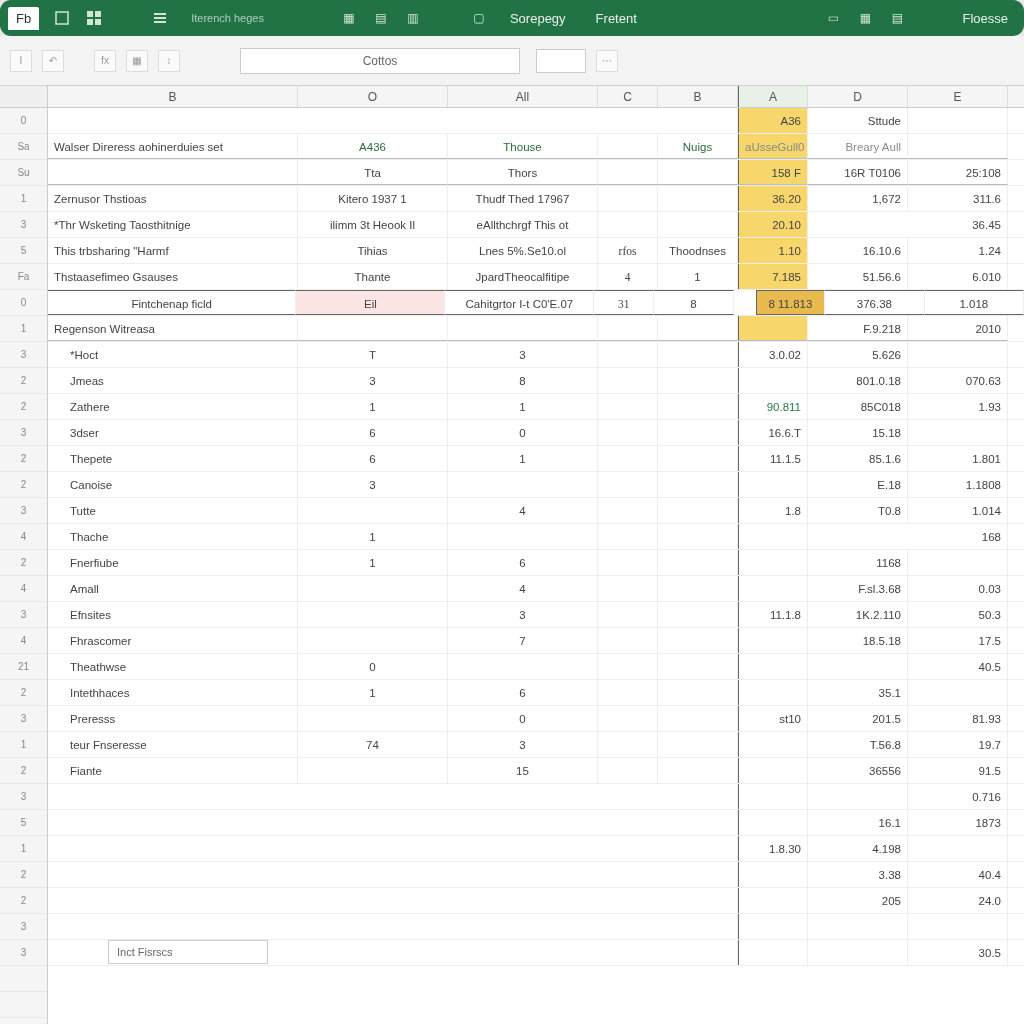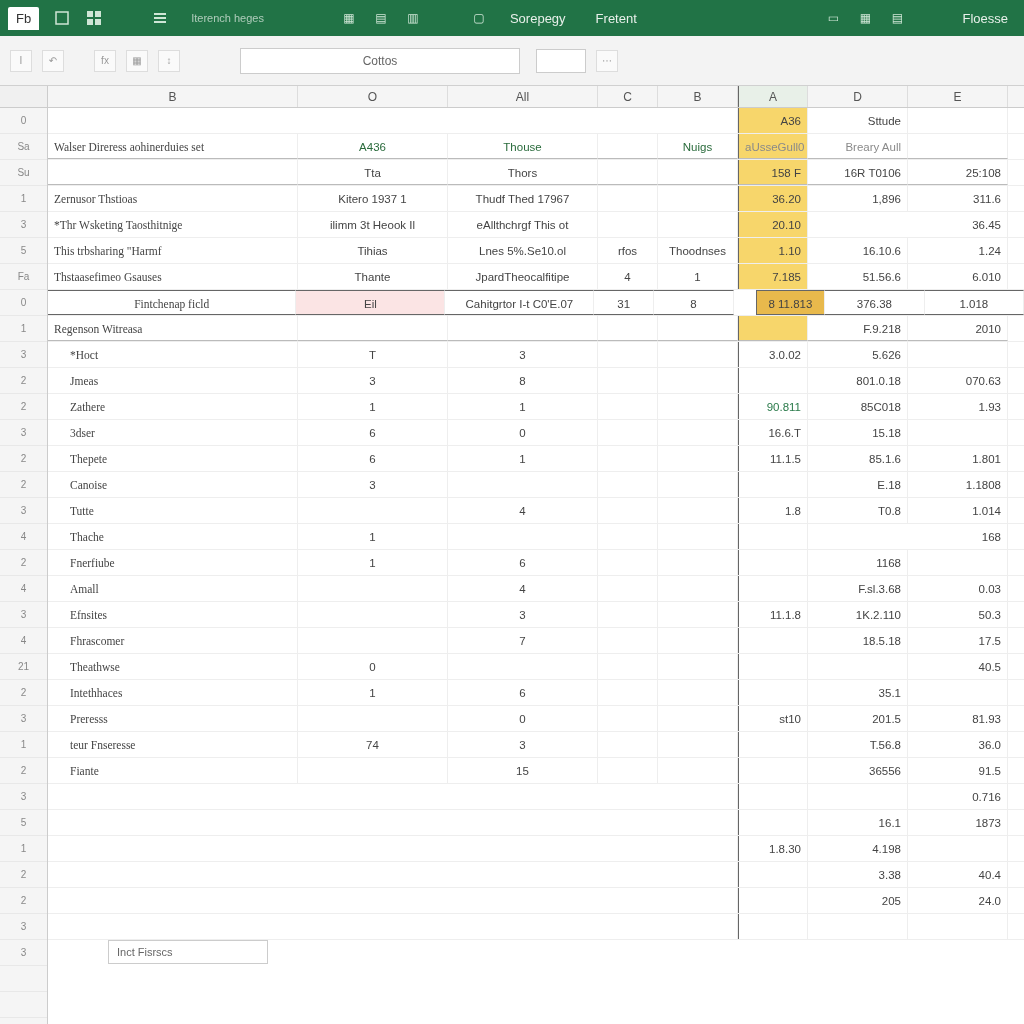--- a/index.html
+++ b/index.html
@@ -13,20 +13,21 @@
   color: #333;
 }
 .ribbon {
   background: #217346;
   height: 36px;
   display: flex;
   align-items: center;
   padding: 0 8px;
   gap: 14px;
   color: #e8f0ea;
+  border-radius: 11px;
 }
 .ribbon .tab {
   padding: 4px 8px;
   font-size: 13px;
   cursor: pointer;
 }
 .ribbon .tab.active {
   background: #fff;
   color: #333;
   border-radius: 2px 2px 0 0;
@@ -135,24 +136,24 @@
 .green { color: #2a7a4a; }
 .thickL { border-left: 1.5px solid #666; }
 .boxRow .cell { border-top: 1.5px solid #666; border-bottom: 1.5px solid #666; text-align: center; }
 .input-blob {
   position: absolute;
   left: 60px; bottom: 60px;
   width: 160px; height: 24px;
   background: #fff; border: 1px solid #ccc;
   font-size: 11px; color:#666; padding:4px 8px;
 }
-.w-m { width: 250px; font-family: Liberation Serif, serif; }
+.w-m { width: 250px; }
 .w-s { width: 150px; }
 .w-n { width: 100px; }
-.w-t { width: 60px; }
+.w-t { width: 60px; font-family: Liberation Serif, serif; }
 .w-a { width: 70px; }
 svg { display:block; }
 </style>
 </head>
 <body>
 
 <div class="ribbon">
   <div class="tab active">Fb</div>
   <span class="ribbon-icon">
       <svg width="16" height="16">
@@ -291,21 +292,21 @@
       </div>
 
       <div id="block1">
           <div class="row">
             <div class="cell w-m">Zernusor Thstioas</div>
             <div class="cell c w-s">Kitero 1937 1</div>
             <div class="cell c w-s">Thudf Thed 17967</div>
             <div class="cell c w-t"></div>
             <div class="cell c" style="width:80px"></div>
             <div class="cell r w-a hiA thickL">36.20</div>
-            <div class="cell r w-n">1,896</div>
+            <div class="cell r w-n">1,672</div>
             <div class="cell r w-n">311.6</div>
           </div>
           <div class="row">
             <div class="cell w-m">*Thr Wsketing  Taosthitnige</div>
             <div class="cell c w-s">ilimm 3t Heook Il</div>
             <div class="cell c w-s">eAllthchrgf This ot</div>
             <div class="cell c w-t"></div>
             <div class="cell c" style="width:80px"></div>
             <div class="cell r w-a hiA thickL">20.10</div>
             <div class="cell r w-n pink red">56.618</div>
@@ -505,21 +506,21 @@
             <div class="cell r w-n">81.93</div>
           </div>
           <div class="row">
             <div class="cell w-m" style="padding-left:22px">teur Fnseresse</div>
             <div class="cell c w-s">74</div>
             <div class="cell c w-s">3</div>
             <div class="cell w-t"></div>
             <div class="cell" style="width:80px"></div>
             <div class="cell r w-a thickL"></div>
             <div class="cell r w-n">T.56.8</div>
-            <div class="cell r w-n">36.0</div>
+            <div class="cell r w-n">19.7</div>
           </div>
           <div class="row">
             <div class="cell w-m" style="padding-left:22px">Fiante</div>
             <div class="cell c w-s"></div>
             <div class="cell c w-s">15</div>
             <div class="cell w-t"></div>
             <div class="cell" style="width:80px"></div>
             <div class="cell r w-a thickL"></div>
             <div class="cell r w-n">36556</div>
             <div class="cell r w-n">91.5</div>
@@ -555,19 +556,25 @@
             <div class="cell" style="width:690px"></div>
             <div class="cell r w-a thickL"></div>
             <div class="cell r w-n">205</div>
             <div class="cell r w-n">24.0</div>
           </div>
           <div class="row">
             <div class="cell" style="width:690px"></div>
             <div class="cell r w-a thickL"></div>
             <div class="cell r w-n"></div>
             <div class="cell r w-n"></div>
+          </div>
+          <div class="row">
+            <div class="cell" style="width:690px"></div>
+            <div class="cell r w-a thickL"></div>
+            <div class="cell r w-n"></div>
+            <div class="cell r w-n">30.5</div>
           </div>
         </div>
 
       <input class="input-blob" value="Inct Fisrscs" style="">
     </div>
   </div>
 </div>
 
 </body></html>

